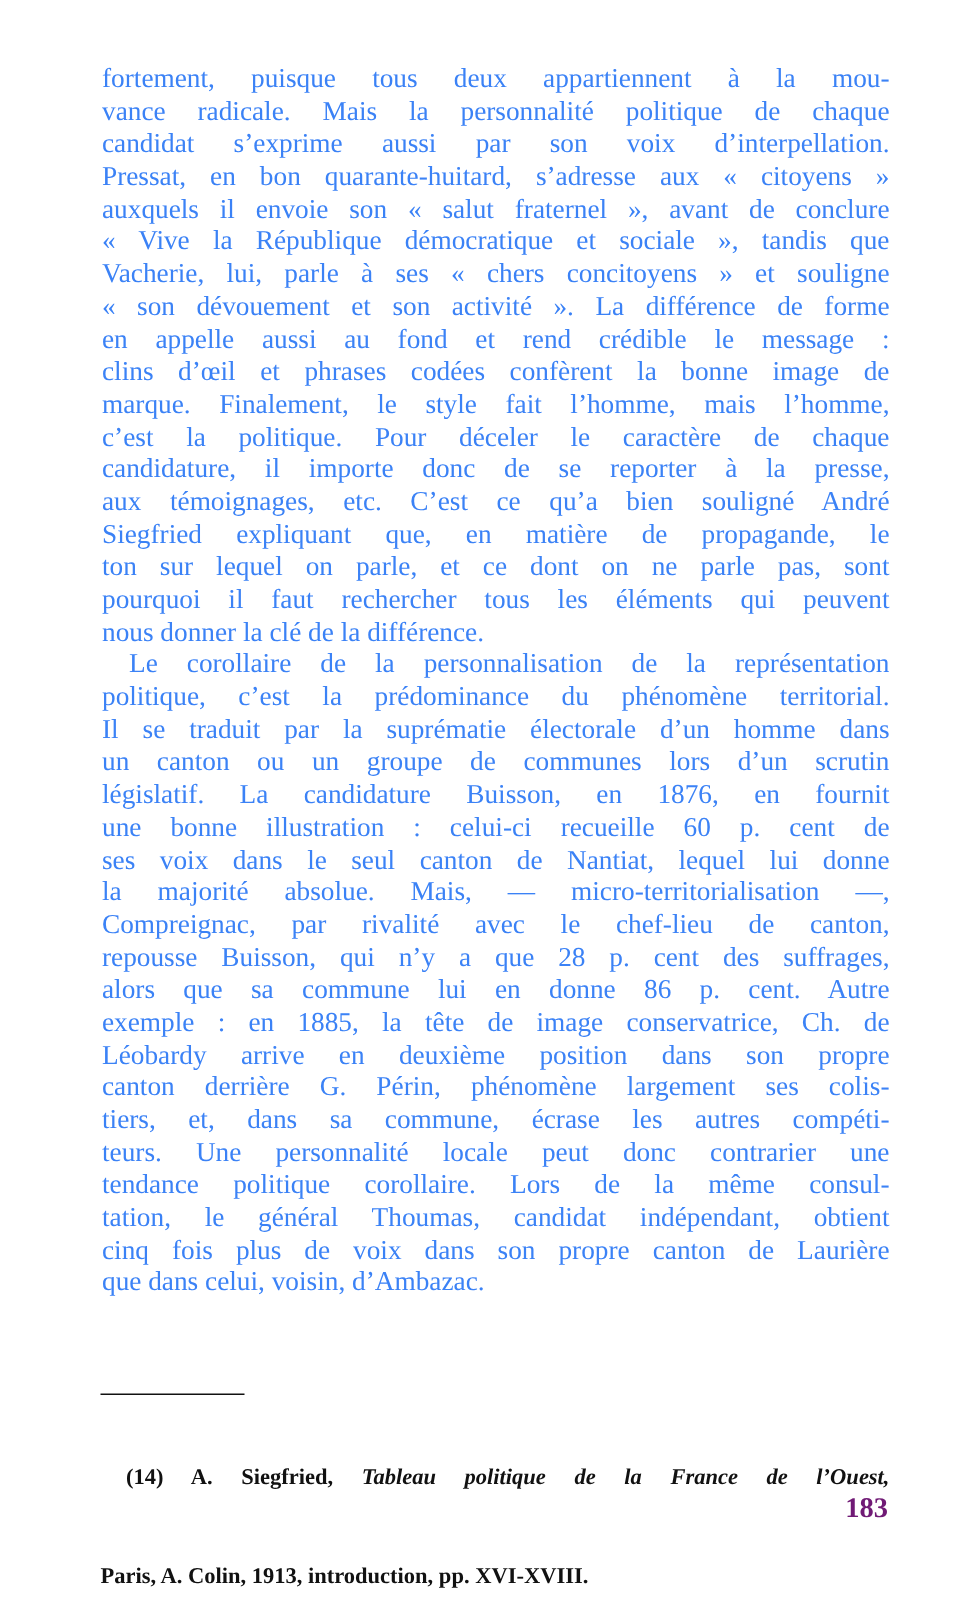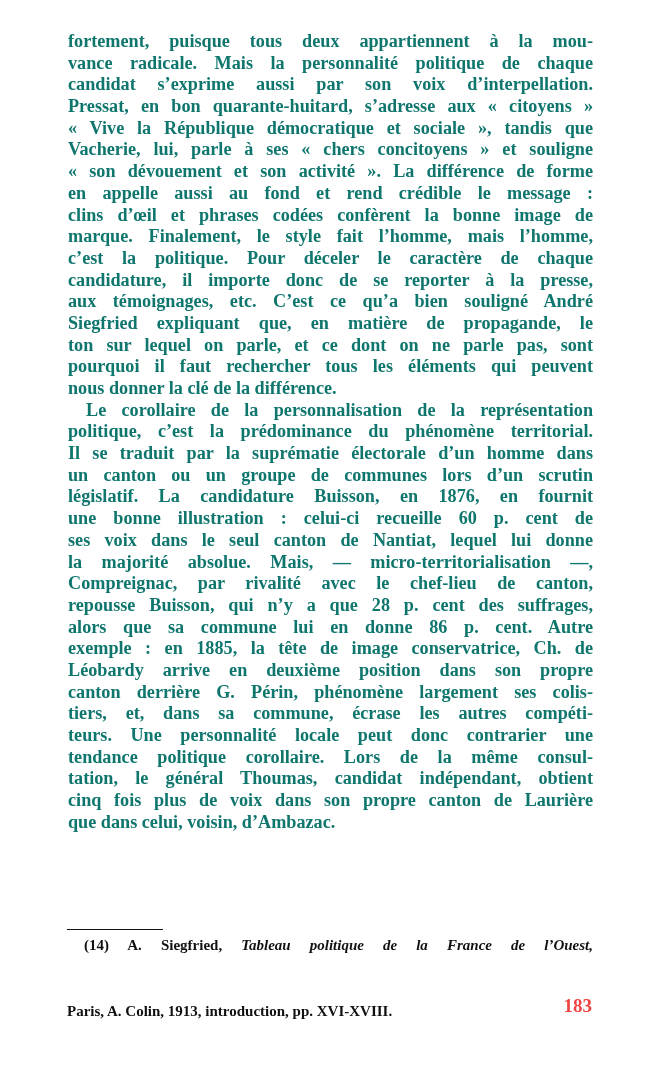--- a/index.html
+++ b/index.html
@@ -1,38 +1,39 @@
 <!DOCTYPE html>
 <html><head>
 <meta charset="utf-8">
 <style>
   html, body { margin:0; padding:0; background:#ffffff; }
   body { width:650px; height:1065px; position:relative; overflow:hidden; }
-  .page { position:absolute; left:68px; top:31px; width:525px; color:#0f766e; font-family:"Liberation Serif","DejaVu Serif",serif;font-weight:bold; }
+  .page { position:absolute; left:68px; top:42px; width:525px; color:#3b82f6; font-family:"Liberation Serif","DejaVu Serif",serif; }
   .body-text { font-size:18.2px; line-height:21.7px; }
   .line { display:block; text-align:justify; text-align-last:justify; white-space:nowrap; height:21.7px; }
   .line.last { text-align-last:left; }
   .line.indent { padding-left:18px; }
   .rule { position:absolute; left:67px; top:929px; width:96px; height:0; border-top:1.5px solid #111; }
   .footnotes { position:absolute; left:67px; top:936px; width:526px; font-family:"Liberation Serif","DejaVu Serif",serif; font-size:15px; line-height:18.5px; color:#111; font-weight:bold; }
   .fn-line { display:block; white-space:nowrap; text-align:justify; text-align-last:justify; }
-  .fn-line.indent { padding-left:17px; }
+  .fn-line.indent { padding-left:17px;margin-top:40px; }
   .fn-line.last { text-align-last:left;margin-top:47px; }
   .fn-line i { font-style:italic; }
-  .page-number { position:absolute; right:58px; top:995px; font-family:"Liberation Serif","DejaVu Serif",serif; font-size:19px; font-weight:bold; color:#ef4444; }
+  .page-number { position:absolute; right:58px; top:995px; font-family:"Liberation Serif","DejaVu Serif",serif; font-size:19px; font-weight:bold; color:#701a75; }
 </style>
 </head>
 <body>
 
 <div class="page">
   <div class="body-text">
     <span class="line">fortement, puisque tous deux appartiennent à la mou-</span>
     <span class="line">vance radicale. Mais la personnalité politique de chaque</span>
     <span class="line">candidat s’exprime aussi par son voix d’interpellation.</span>
     <span class="line">Pressat, en bon quarante-huitard, s’adresse aux « citoyens »</span>
+    <span class="line">auxquels il envoie son « salut fraternel », avant de conclure</span>
     <span class="line">« Vive la République démocratique et sociale », tandis que</span>
     <span class="line">Vacherie, lui, parle à ses « chers concitoyens » et souligne</span>
     <span class="line">« son dévouement et son activité ». La différence de forme</span>
     <span class="line">en appelle aussi au fond et rend crédible le message :</span>
     <span class="line">clins d’œil et phrases codées confèrent la bonne image de</span>
     <span class="line">marque. Finalement, le style fait l’homme, mais l’homme,</span>
     <span class="line">c’est la politique. Pour déceler le caractère de chaque</span>
     <span class="line">candidature, il importe donc de se reporter à la presse,</span>
     <span class="line">aux témoignages, etc. C’est ce qu’a bien souligné André</span>
     <span class="line">Siegfried expliquant que, en matière de propagande, le</span>

